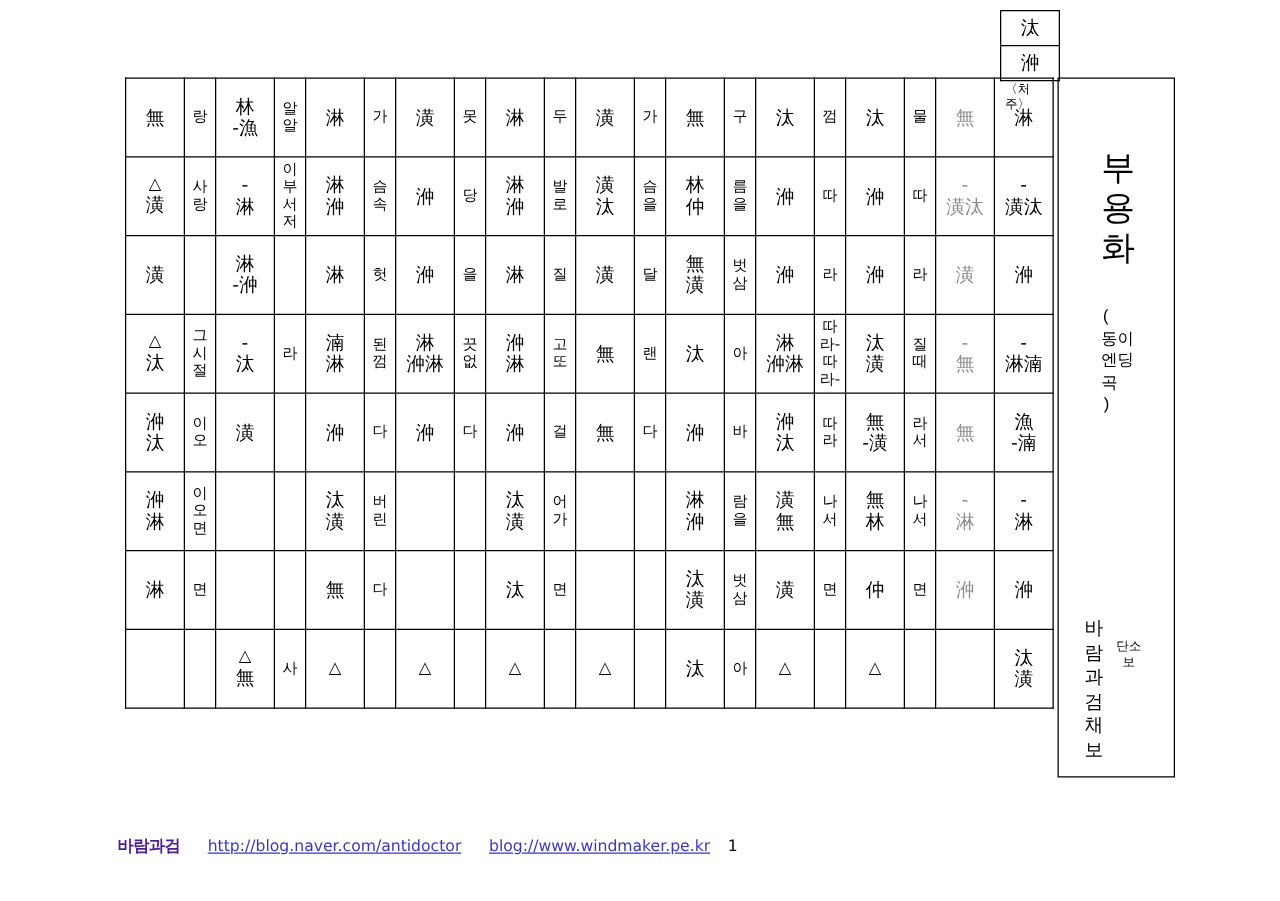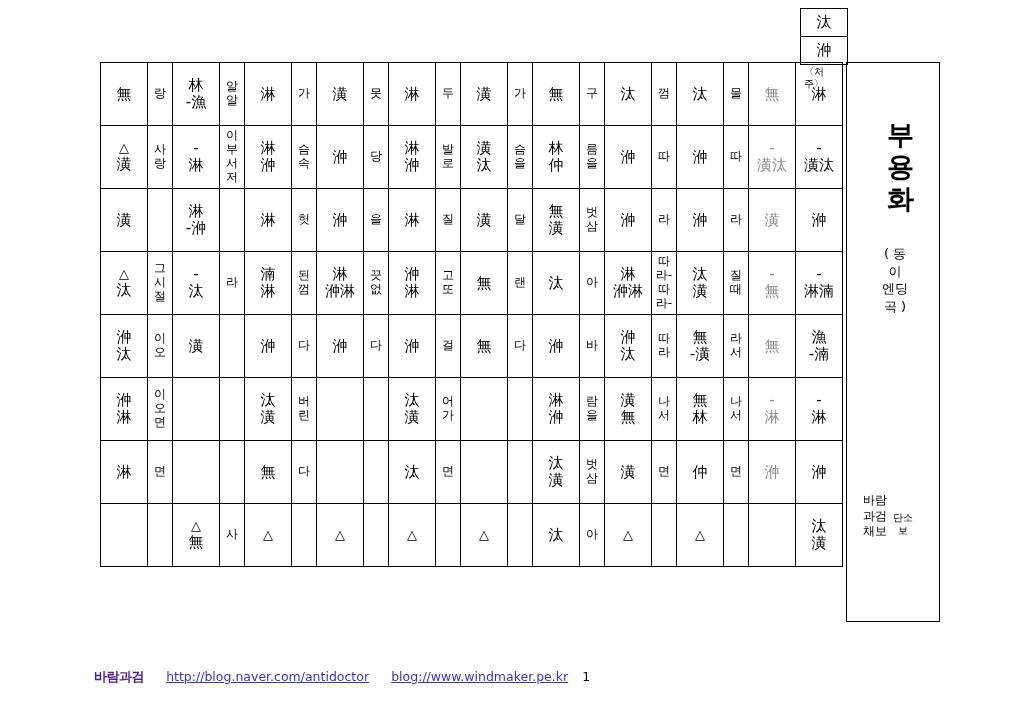--- a/index.html
+++ b/index.html
@@ -106,40 +106,41 @@
     height: 558px;
     border: 1px solid #000000;
     border-left: 1px solid #000000;
   }
   .title-main {
     position: absolute;
     left: 28px;
     top: 56px;
     width: 40px;
     font-size: 27px;
-    font-weight: bold;
-    text-align: right;
+    font-weight: normal;
+    text-align: center;
     line-height: 1.18;
     letter-spacing: 1px;
   }
   .title-sub {
     position: absolute;
     left: 34px;
     top: 182px;
     width: 28px;
     font-size: 13px;
-    text-align: center;
+    text-align: left;
     line-height: 1.35;
+    font-family: Liberation Mono, monospace;
   }
   .title-credit {
     position: absolute;
     left: 16px;
     top: 430px;
     width: 24px;
-    font-size: 12px;
+    font-size: 15px;
     text-align: center;
     line-height: 1.3;
   }
   .title-credit2 {
     position: absolute;
     left: 44px;
     top: 448px;
     width: 24px;
     font-size: 10px;
     text-align: center;

